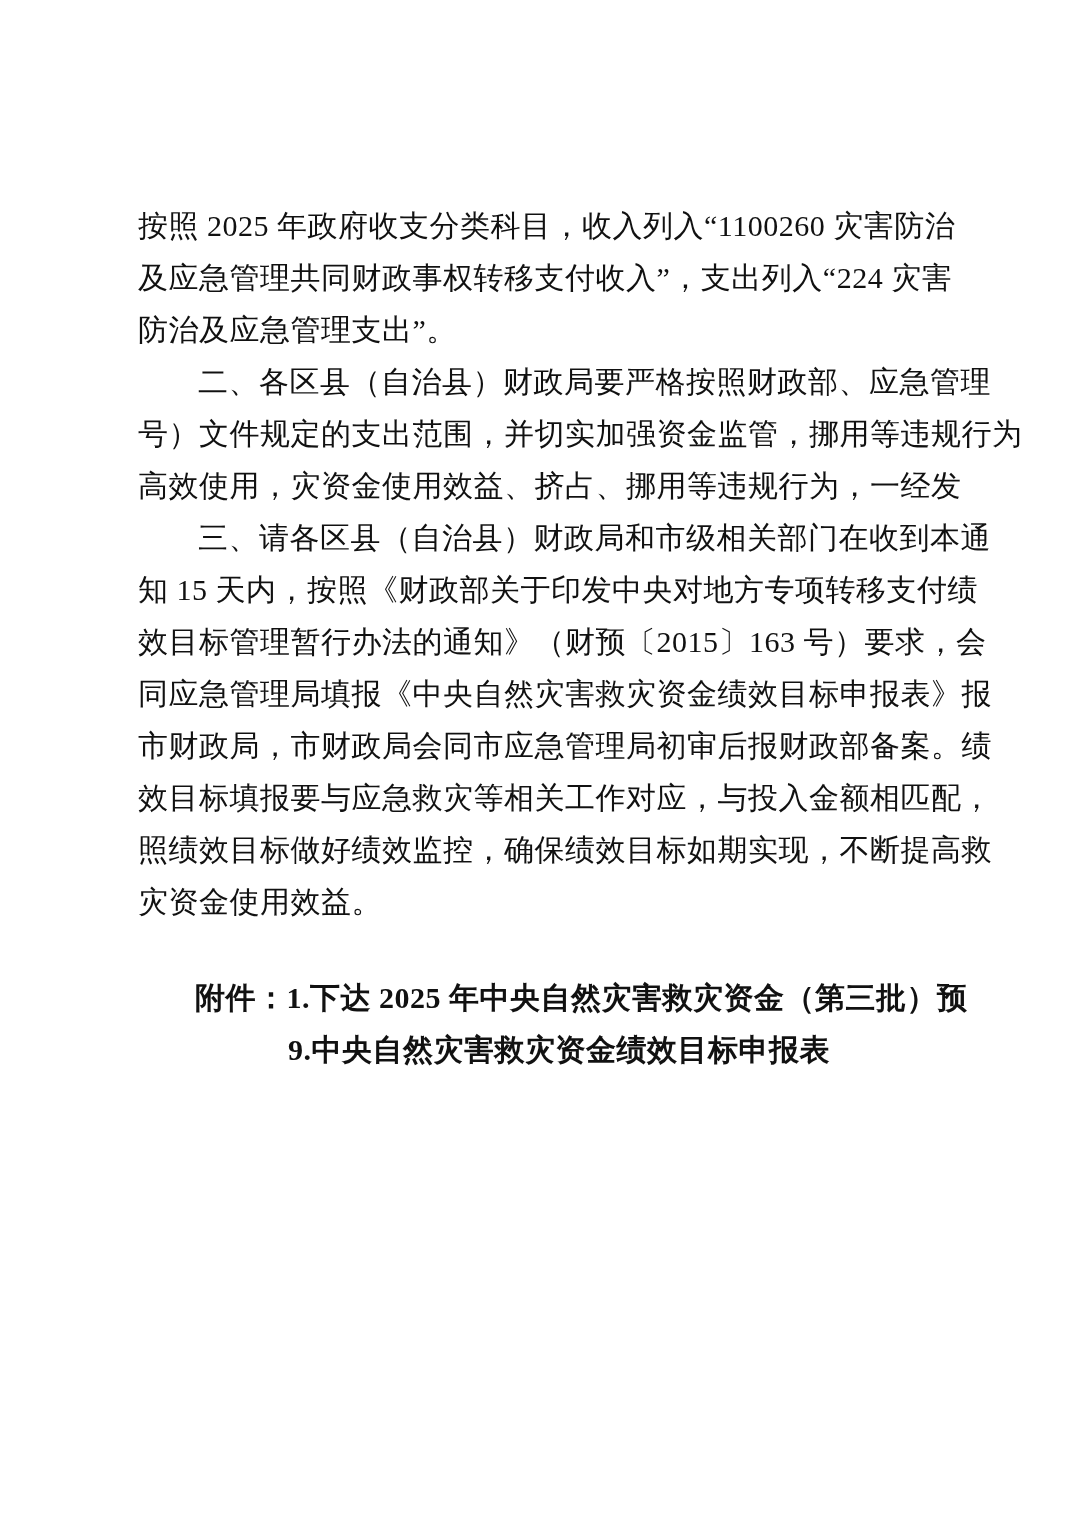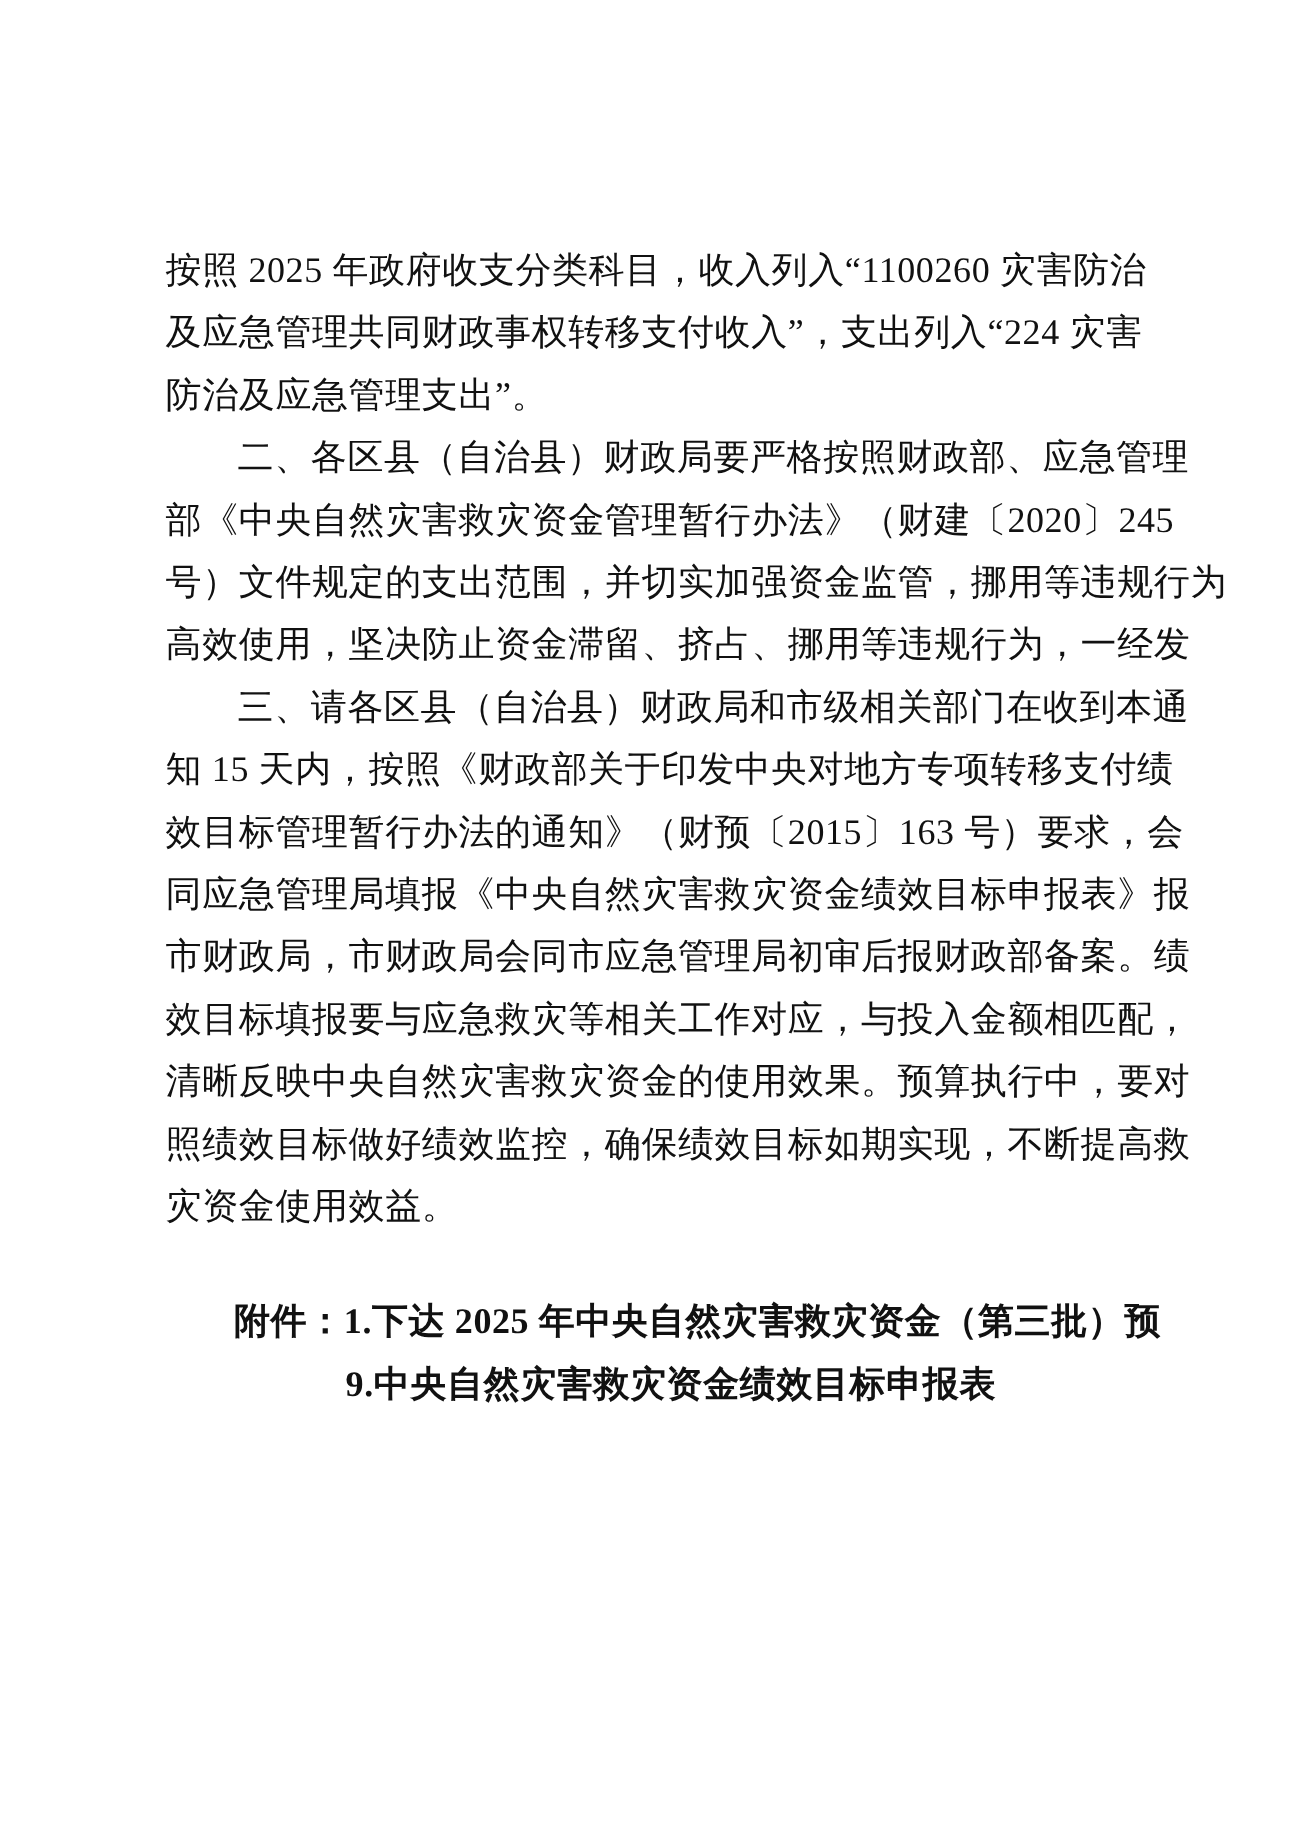--- a/index.html
+++ b/index.html
@@ -72,31 +72,29 @@
 
 <div class="page">
 
   <div class="body-text">
 
     <p class="line">按照 2025 年政府收支分类科目，收入列入“1100260 灾害防治</p>
     <p class="line">及应急管理共同财政事权转移支付收入”，支出列入“224 灾害</p>
     <p class="line last">防治及应急管理支出”。</p>
 
     <p class="line indent">二、各区县（自治县）财政局要严格按照财政部、应急管理</p>
-    <p class="line">部《中央自然灾害救灾资金管理暂行办法》（财建〔2020〕245</p>
     <p class="line">号）文件规定的支出范围，并切实加强资金监管，挪用等违规行为</p>
-    <p class="line">高效使用，坚决防止资金滞留、挤占、挪用等违规行为，一经发</p>
+    <p class="line">高效使用，灾资金使用效益、挤占、挪用等违规行为，一经发</p>
 
     <p class="line indent">三、请各区县（自治县）财政局和市级相关部门在收到本通</p>
     <p class="line">知 15 天内，按照《财政部关于印发中央对地方专项转移支付绩</p>
     <p class="line">效目标管理暂行办法的通知》（财预〔2015〕163 号）要求，会</p>
     <p class="line">同应急管理局填报《中央自然灾害救灾资金绩效目标申报表》报</p>
     <p class="line">市财政局，市财政局会同市应急管理局初审后报财政部备案。绩</p>
     <p class="line">效目标填报要与应急救灾等相关工作对应，与投入金额相匹配，</p>
-    <p class="line">清晰反映中央自然灾害救灾资金的使用效果。预算执行中，要对</p>
     <p class="line">照绩效目标做好绩效监控，确保绩效目标如期实现，不断提高救</p>
     <p class="line last">灾资金使用效益。</p>
 
     <div class="attachments">
       <p class="att-line att-line-1"><span>附件：</span><span>1.下达 2025 年中央自然灾害救灾资金（第三批）预</span></p>
       <p class="att-line att-line-3">9.中央自然灾害救灾资金绩效目标申报表</p>
     </div>
 
   </div>
 

